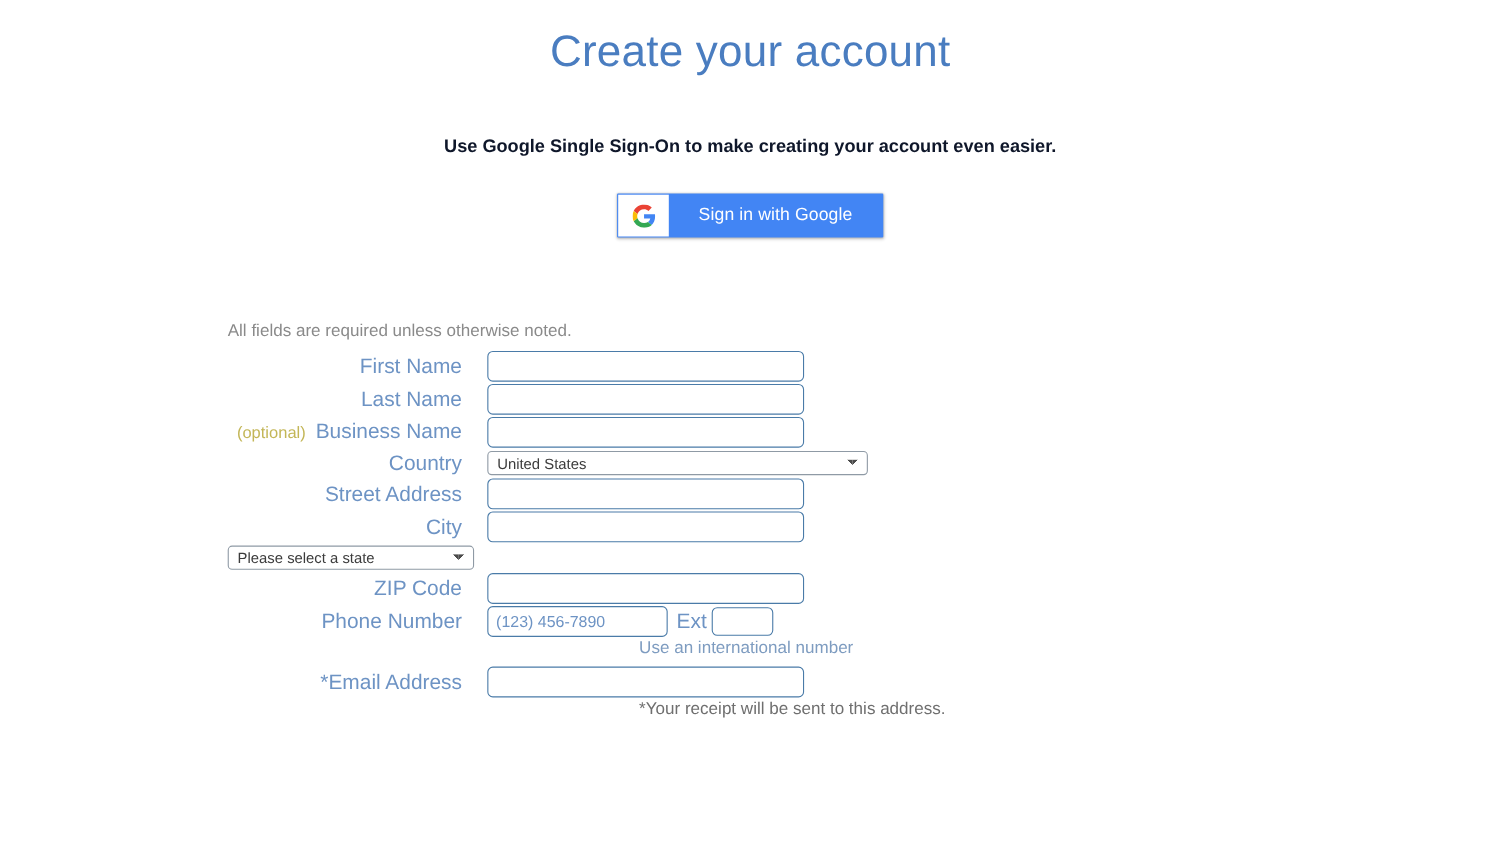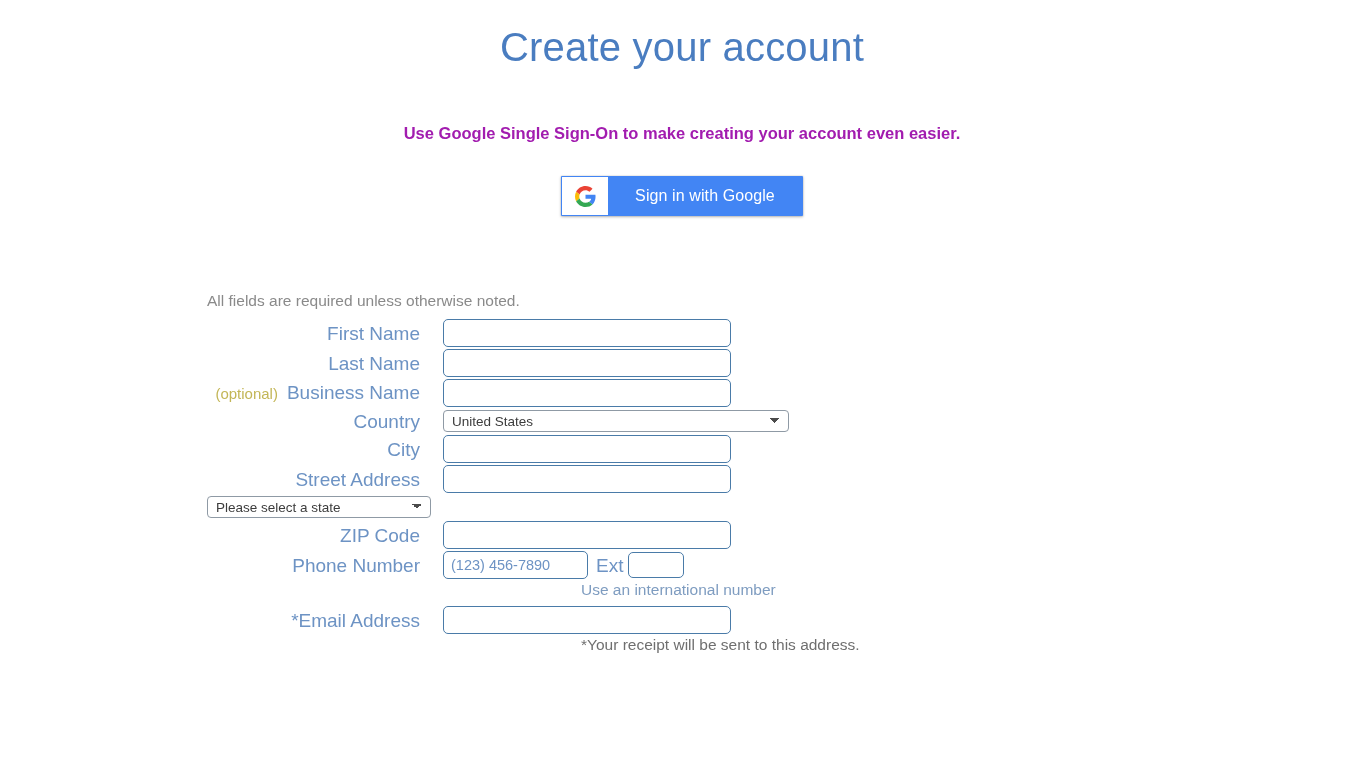--- a/index.html
+++ b/index.html
@@ -25,21 +25,21 @@
     font-weight: 400;
     letter-spacing: 0.2px;
     margin: 0;
     padding-top: 24px;
     line-height: 46px;
   }
 
   
   .sso-promo {
     text-align: center;
-    color: #a21caf;
+    color: #0f172a;
     font-size: 16.5px;
     font-weight: 700;
     margin: 0;
     padding-top: 53px;
     line-height: 20px;
   }
 
   
   .sso-button-wrap {
     display: flex;
@@ -141,21 +141,21 @@
     font-family: "Liberation Sans", sans-serif;
     font-size: 14px;
     color: #34506e;
     padding: 0 7px;
   }
   input.txt::placeholder {
     color: #6d93c4;
     opacity: 1;
     font-size: 14.5px;
   }
-  input.txt.phone { width: 145px; }
+  input.txt.phone { width: 164px; }
   input.txt.ext   { width: 56px; height: 26px; }
 
   select.sel {
     height: 22px;
     border: 1px solid #8f9aa5;
     border-radius: 4px;
     background: #ffffff;
     font-family: "Liberation Sans", sans-serif;
     font-size: 13.5px;
     color: #3c3c3c;
@@ -256,28 +256,28 @@
     <div class="form-row tight">
       <div class="lbl-col">Country</div>
       <div class="ctl-col">
         <select class="sel country">
           <option>United States</option>
         </select>
       </div>
     </div>
 
     <div class="form-row">
+      <div class="lbl-col">Street Address</div>
+      <div class="ctl-col">
+        <input class="txt" type="text" placeholder="" style="">
+      </div>
+    </div>
+
+    <div class="form-row">
       <div class="lbl-col">City</div>
-      <div class="ctl-col">
-        <input class="txt" type="text" placeholder="" style="">
-      </div>
-    </div>
-
-    <div class="form-row">
-      <div class="lbl-col">Street Address</div>
       <div class="ctl-col">
         <input class="txt" type="text" placeholder="" style="">
       </div>
     </div>
 
     <div class="form-row tight">
       <div class="ctl-col">
         <select class="sel state">
           <option>Please select a state</option>
         </select>

